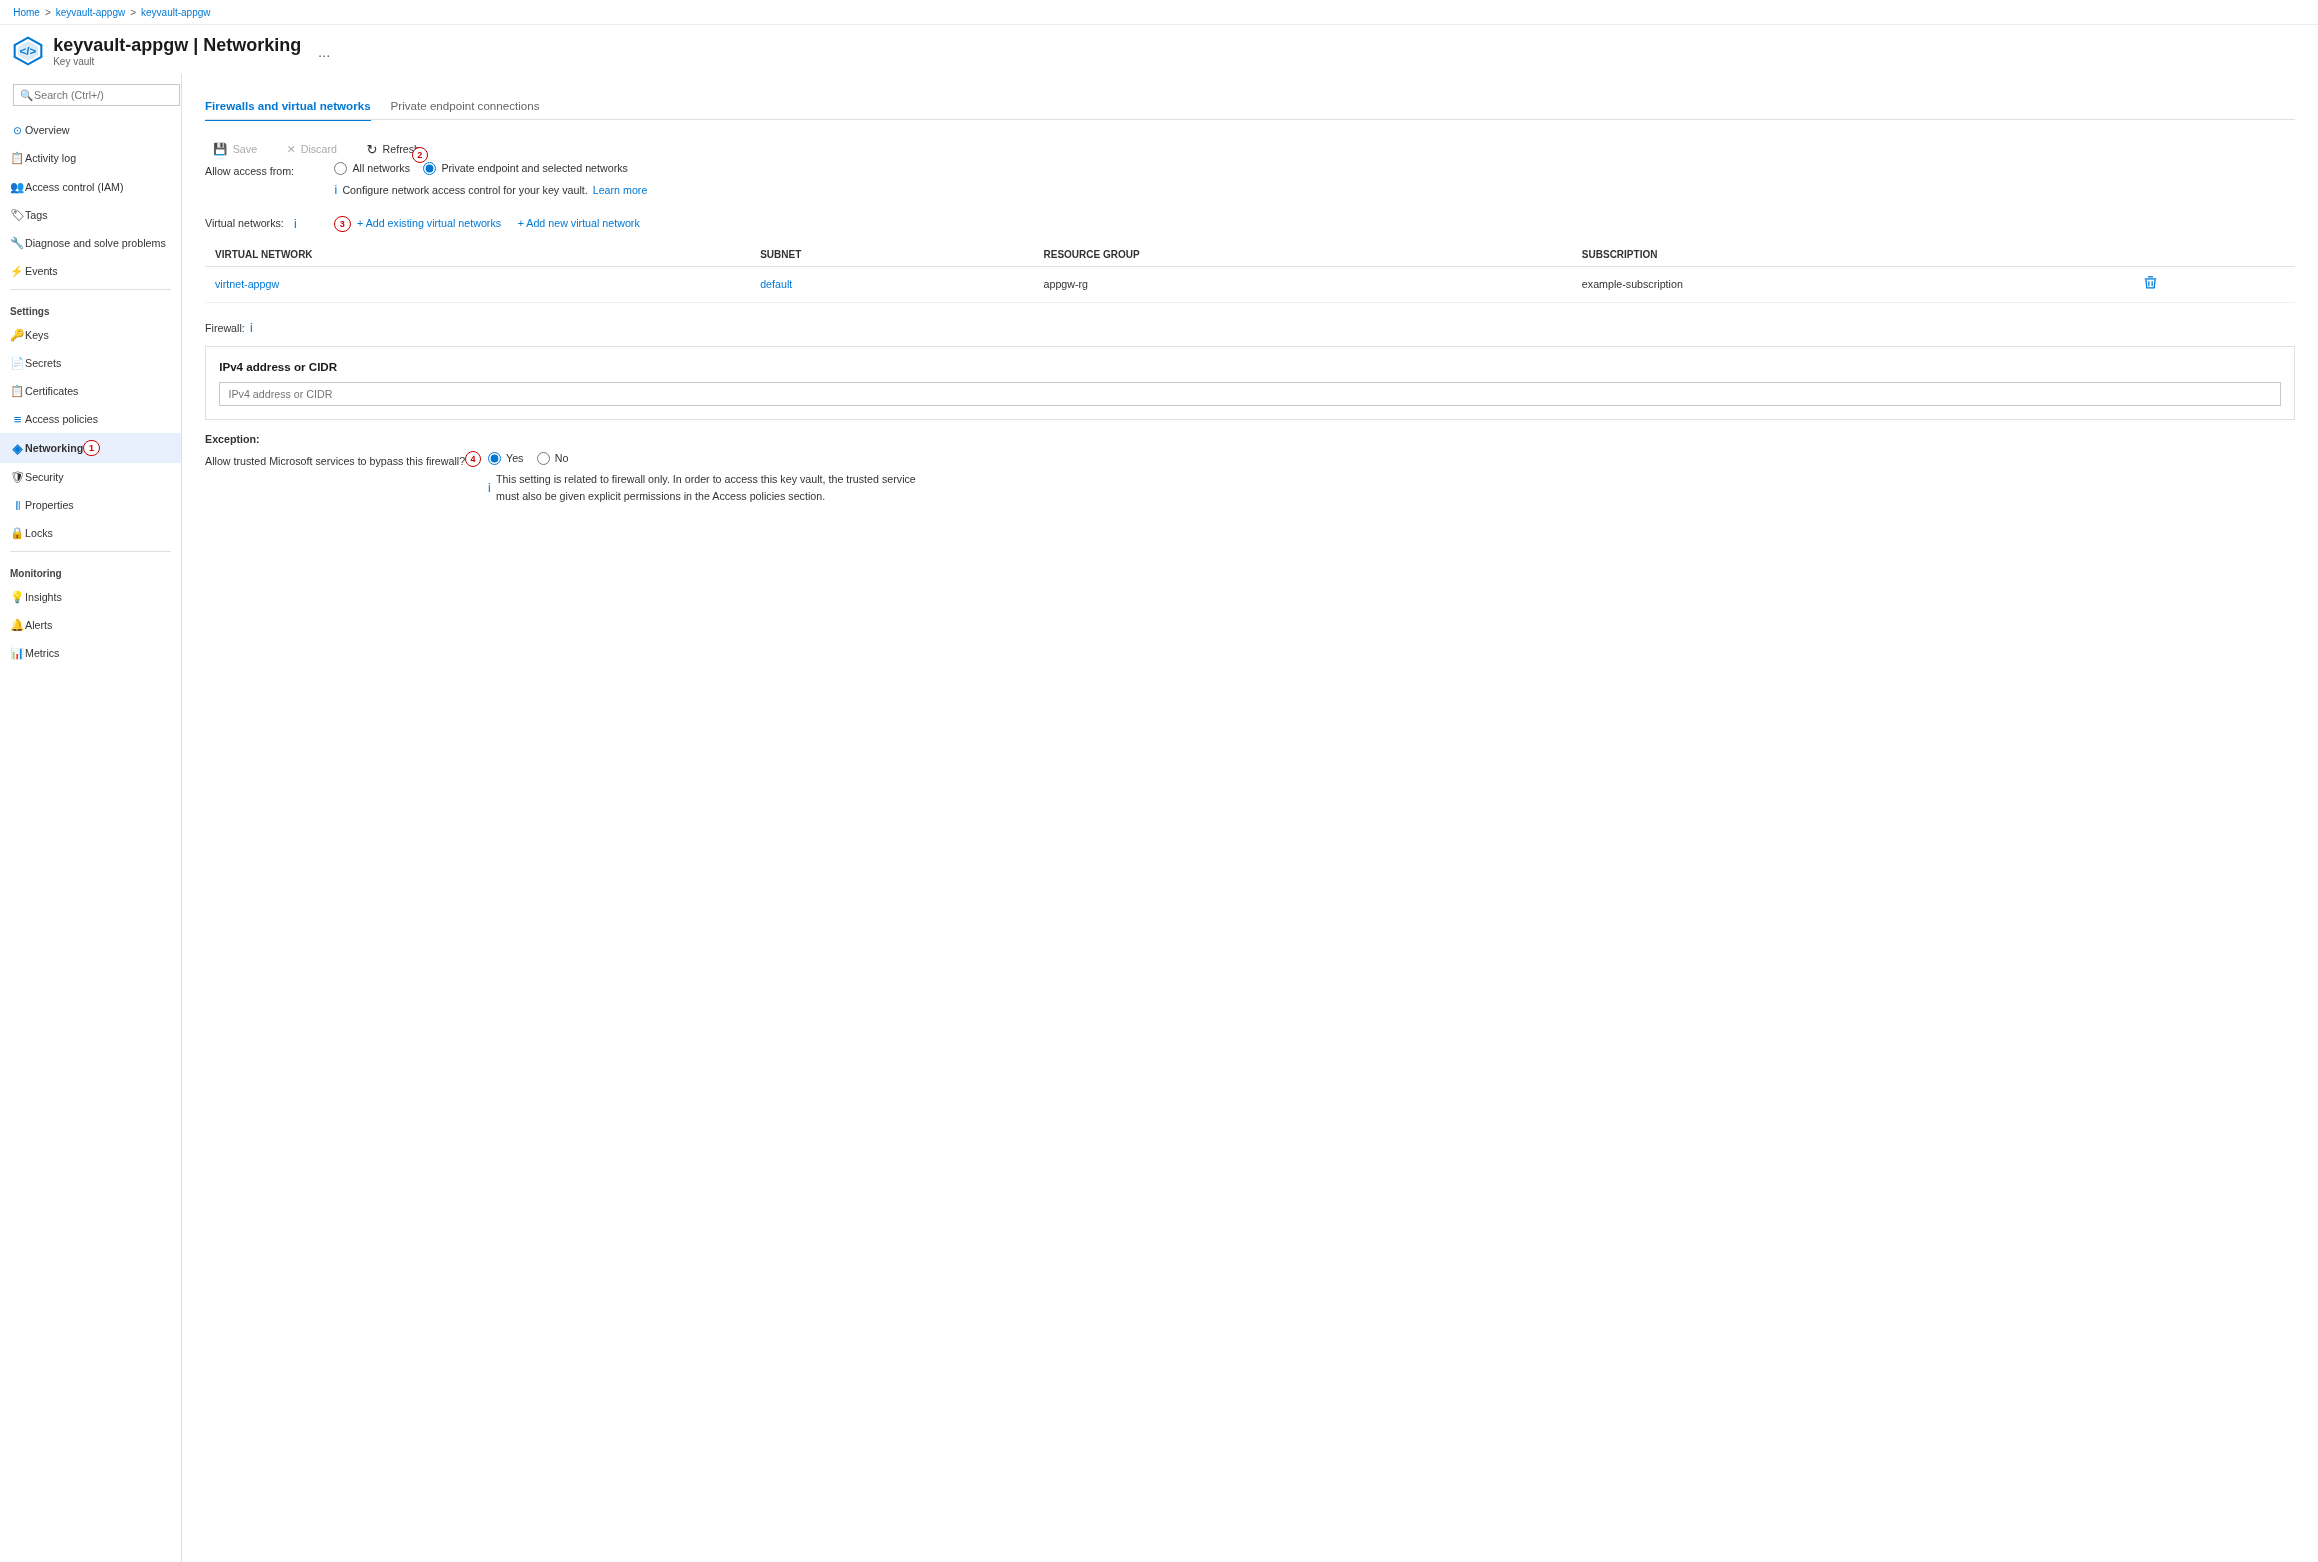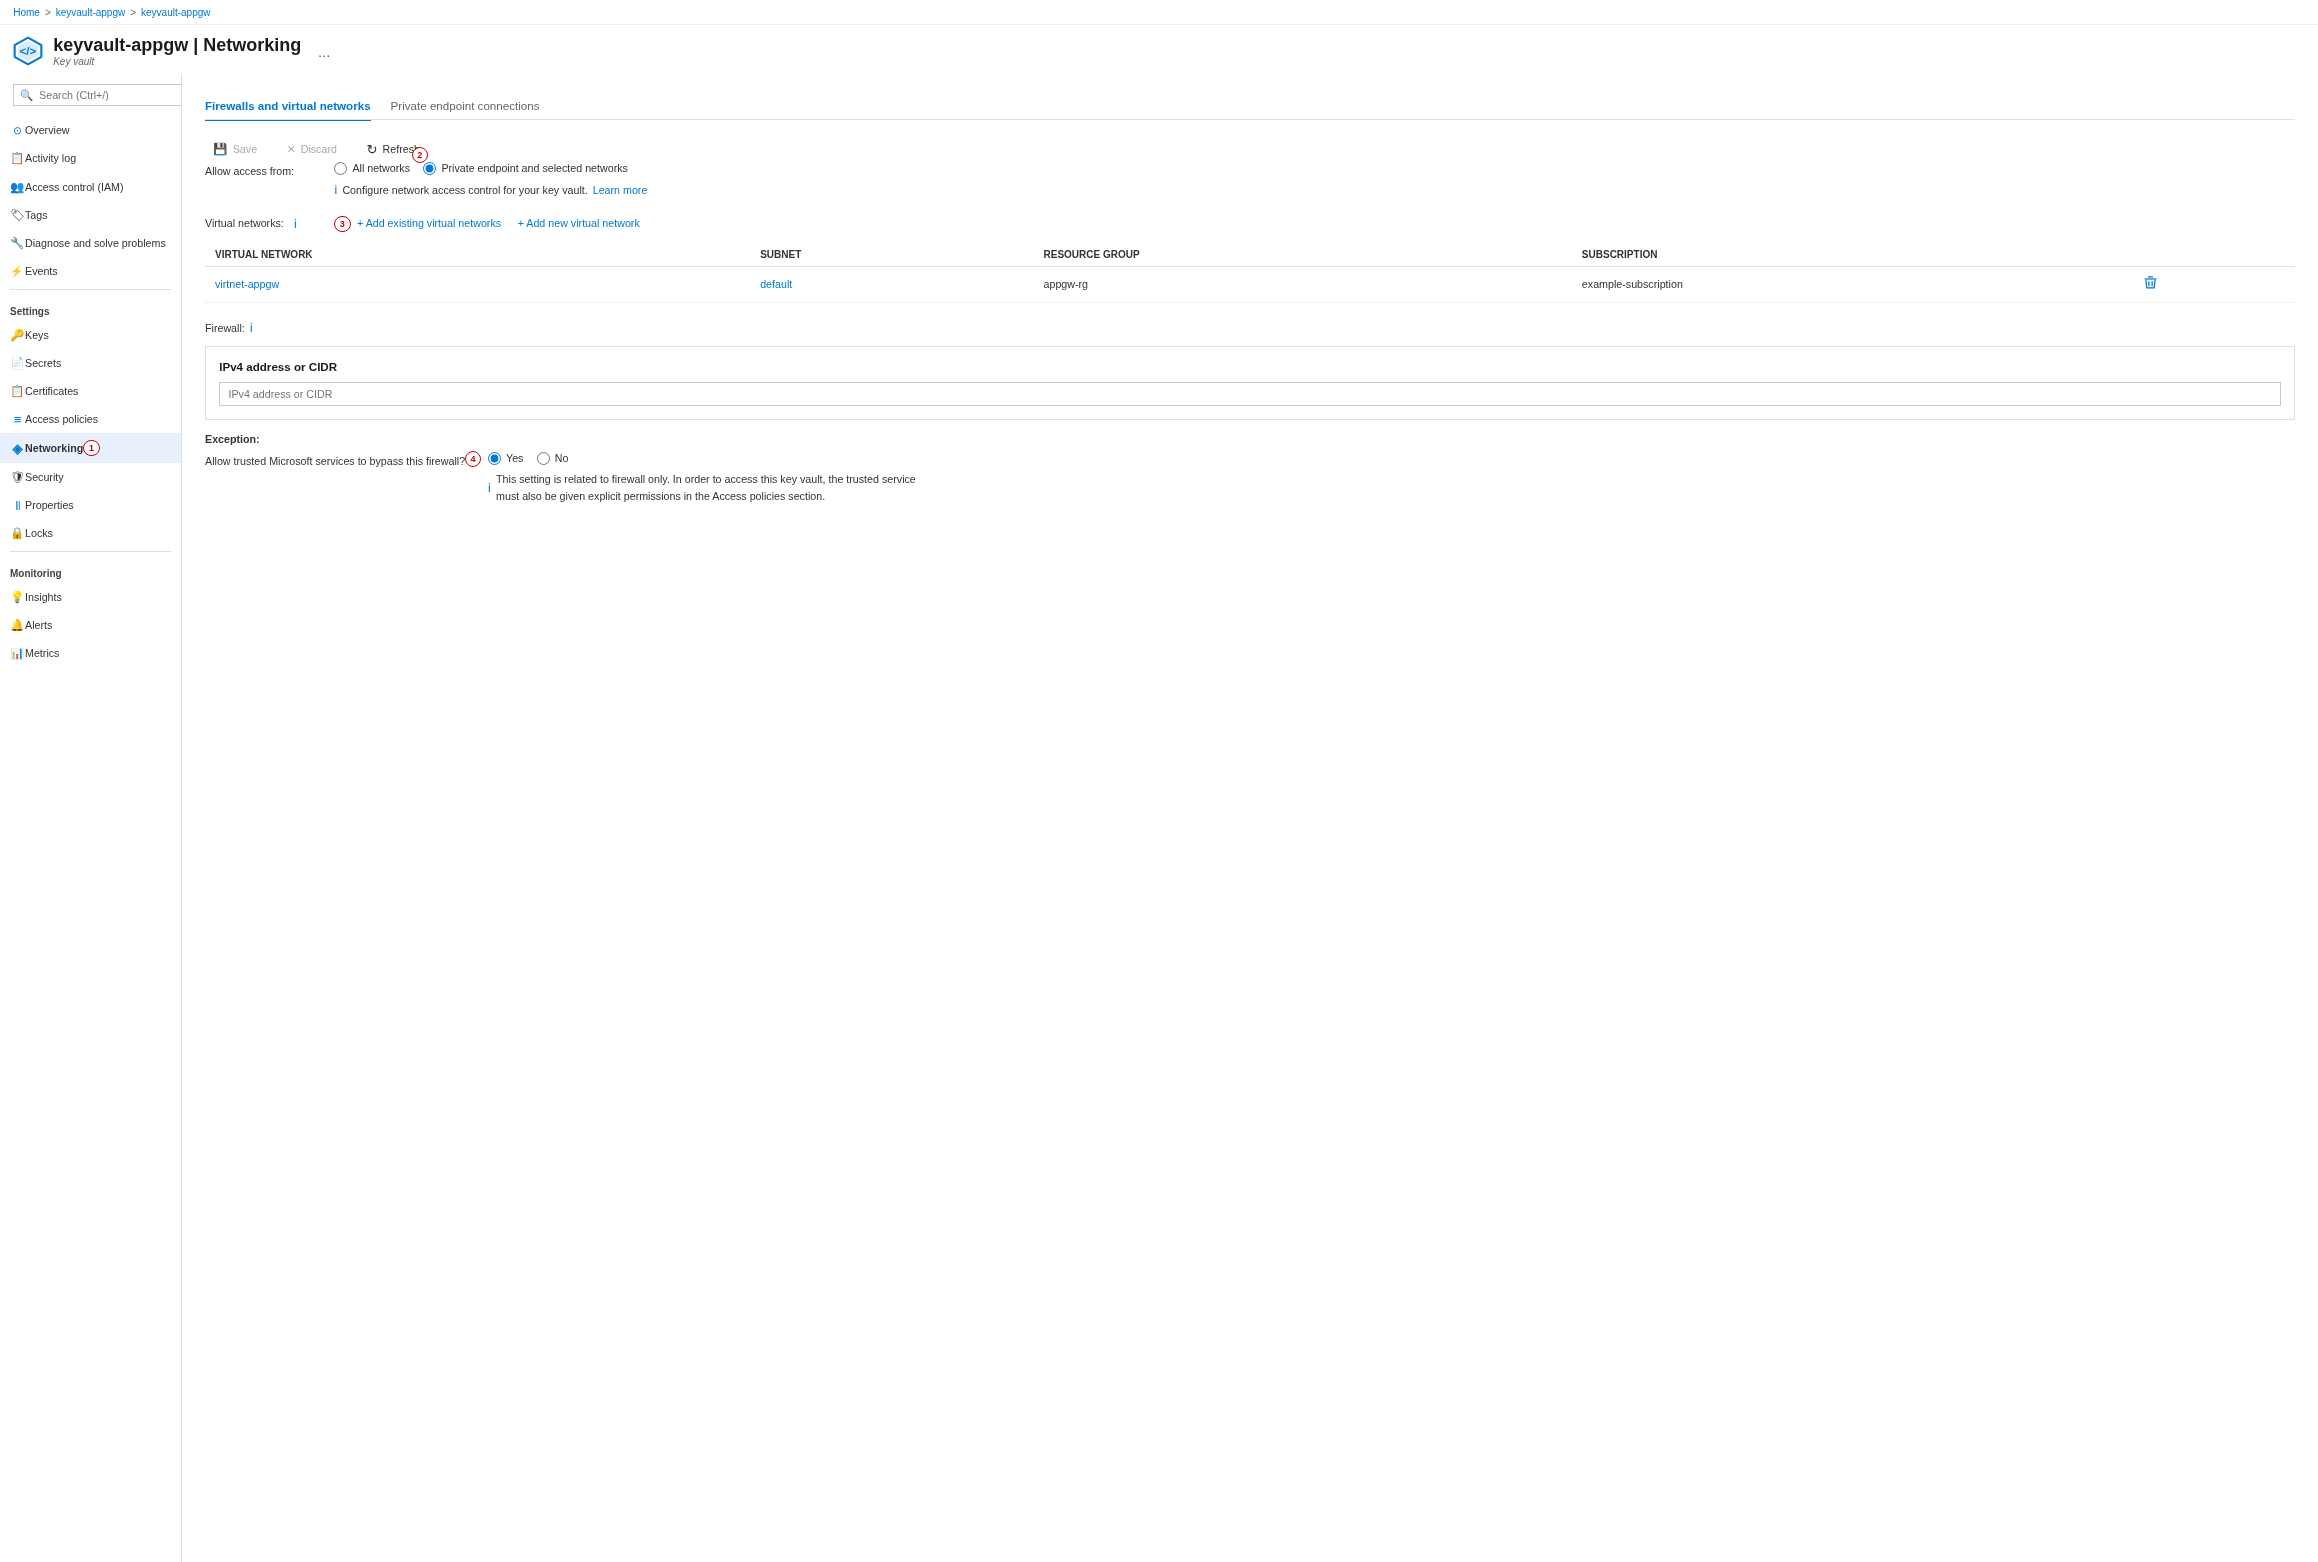--- a/index.html
+++ b/index.html
@@ -7,29 +7,29 @@
     
     
     .breadcrumb { padding: 6.6px 13.2px; font-size: 10px; color: #0078d4; display: flex; align-items: center; gap: 5px; background: #fff; border-bottom: 0.8px solid #eee; }
     .breadcrumb span { color: #666; }
     .breadcrumb a { color: #0078d4; text-decoration: none; text-align: center; }
 
     
     .page-header { padding: 10px 13.2px 6.6px; display: flex; align-items: center; gap: 10px; background: #fff; }
     .page-header-icon { width: 30px; height: 30px; display: flex; align-items: center; justify-content: center; }
     .page-header-text h1 { font-size: 18px; font-weight: 600; color: #1a1a1a; }
-    .page-header-text .subtitle { font-size: 10px; color: #666; font-style: italic; }
+    .page-header-text .subtitle { font-size: 10px; color: #666; }
     .page-header-ellipsis { color: #666; font-size: 15px; cursor: pointer; margin-left: 6.6px; }
 
     
     .main-layout { display: flex; flex: 1; overflow: hidden; }
 
     
     .sidebar { width: 182px; min-width: 182px; border-right: 0.8px solid #e0e0e0; background: #fff; display: flex; flex-direction: column; overflow-y: auto; }
-    .search-box { margin: 6.6px; display: flex; align-items: center; border: 0.8px solid #c8c8c8; padding: 3.3px 6.6px; gap: 5px; background: #fff; }
+    .search-box { margin: 6.6px; display: flex; align-items: center; border: 0.8px solid #c8c8c8; padding: 3.3px 6.6px; background: #fff; }
     .search-box input { border: none; outline: none; font-size: 10.7px; flex: 1; color: #333; }
 
     .sidebar-item { display: flex; align-items: center; gap: 0; padding: 6.6px 10px; cursor: pointer; font-size: 10.7px; color: #333; }
     .sidebar-item.active { background: #e8f0fe; font-weight: 600; }
     .sidebar-item .item-icon { width: 15px; height: 15px; display: flex; align-items: center; justify-content: center; flex-shrink: 0; }
     .badge-outline { background: #fff; color: #cc0000; border: 1.7px solid #cc0000; border-radius: 50%; width: 16.5px; height: 16.5px; display: flex; align-items: center; justify-content: center; font-size: 9px; font-weight: 600; }
 
     .sidebar-section-label { font-size: 10px; font-weight: 600; color: #444; padding: 10px 10px 3.3px; margin-top: 3.3px; }
     .sidebar-divider { border: none; border-top: 0.8px solid #e0e0e0; margin: 3.3px 10px; }
 

